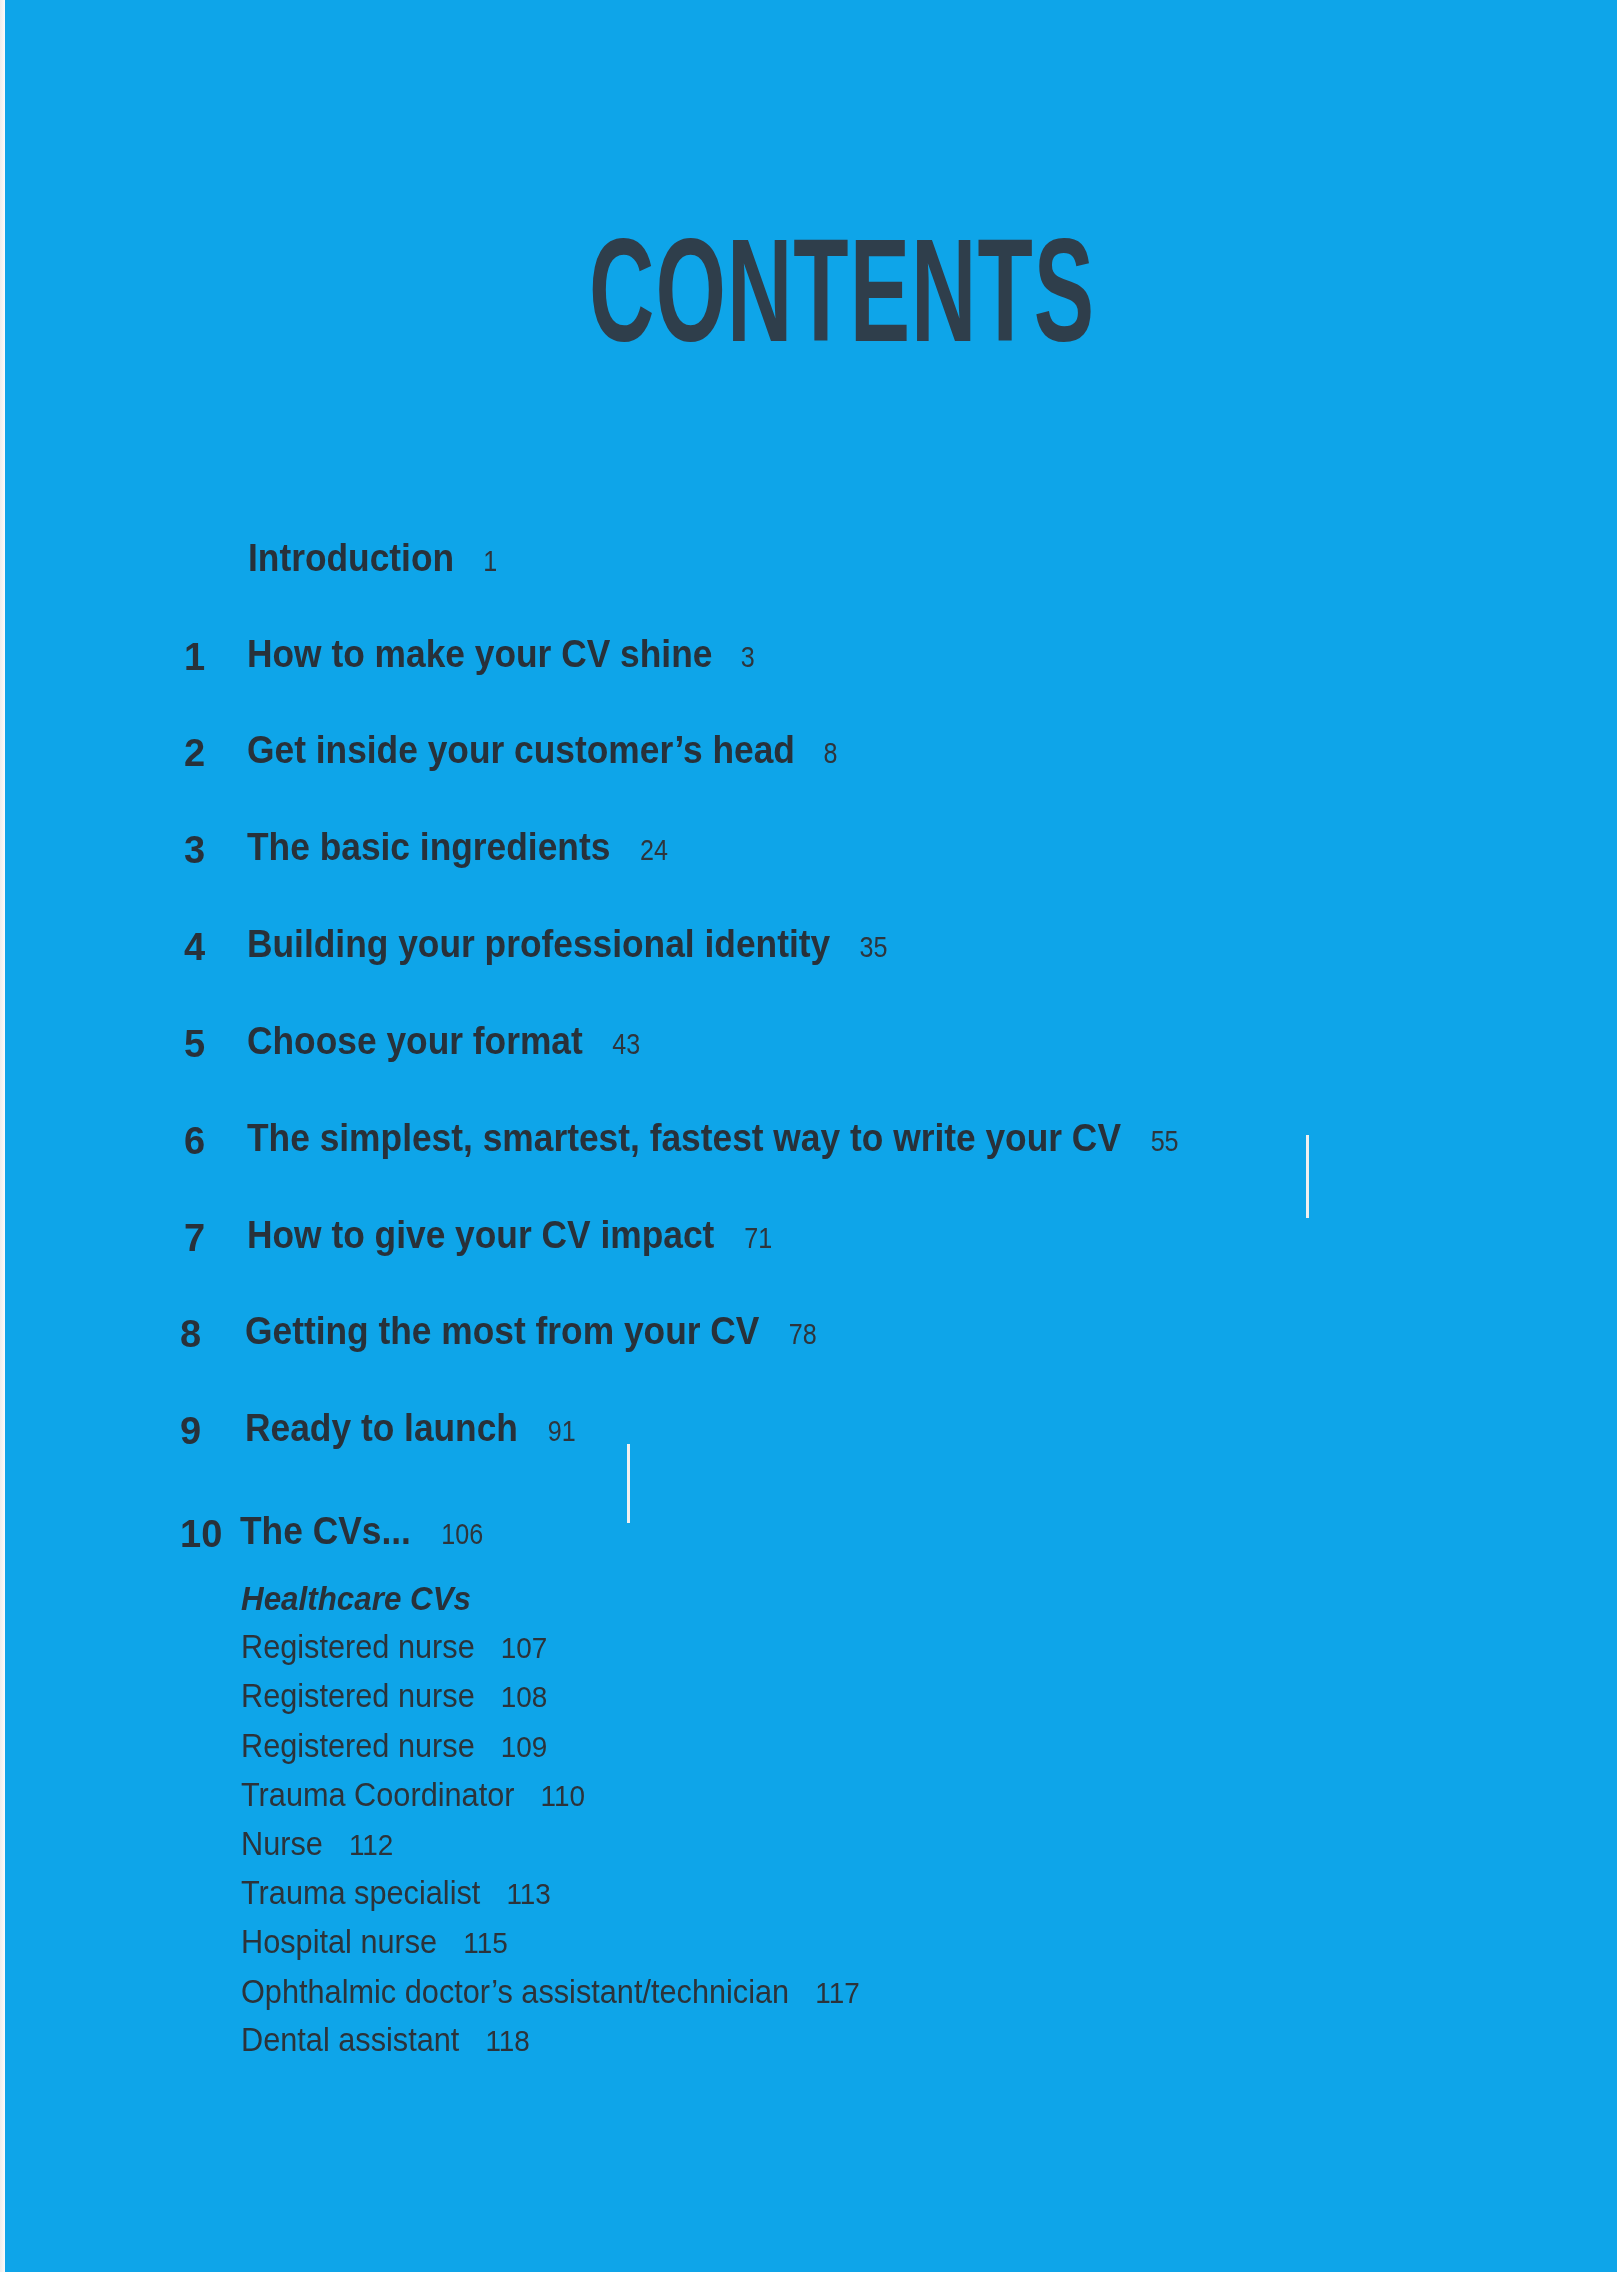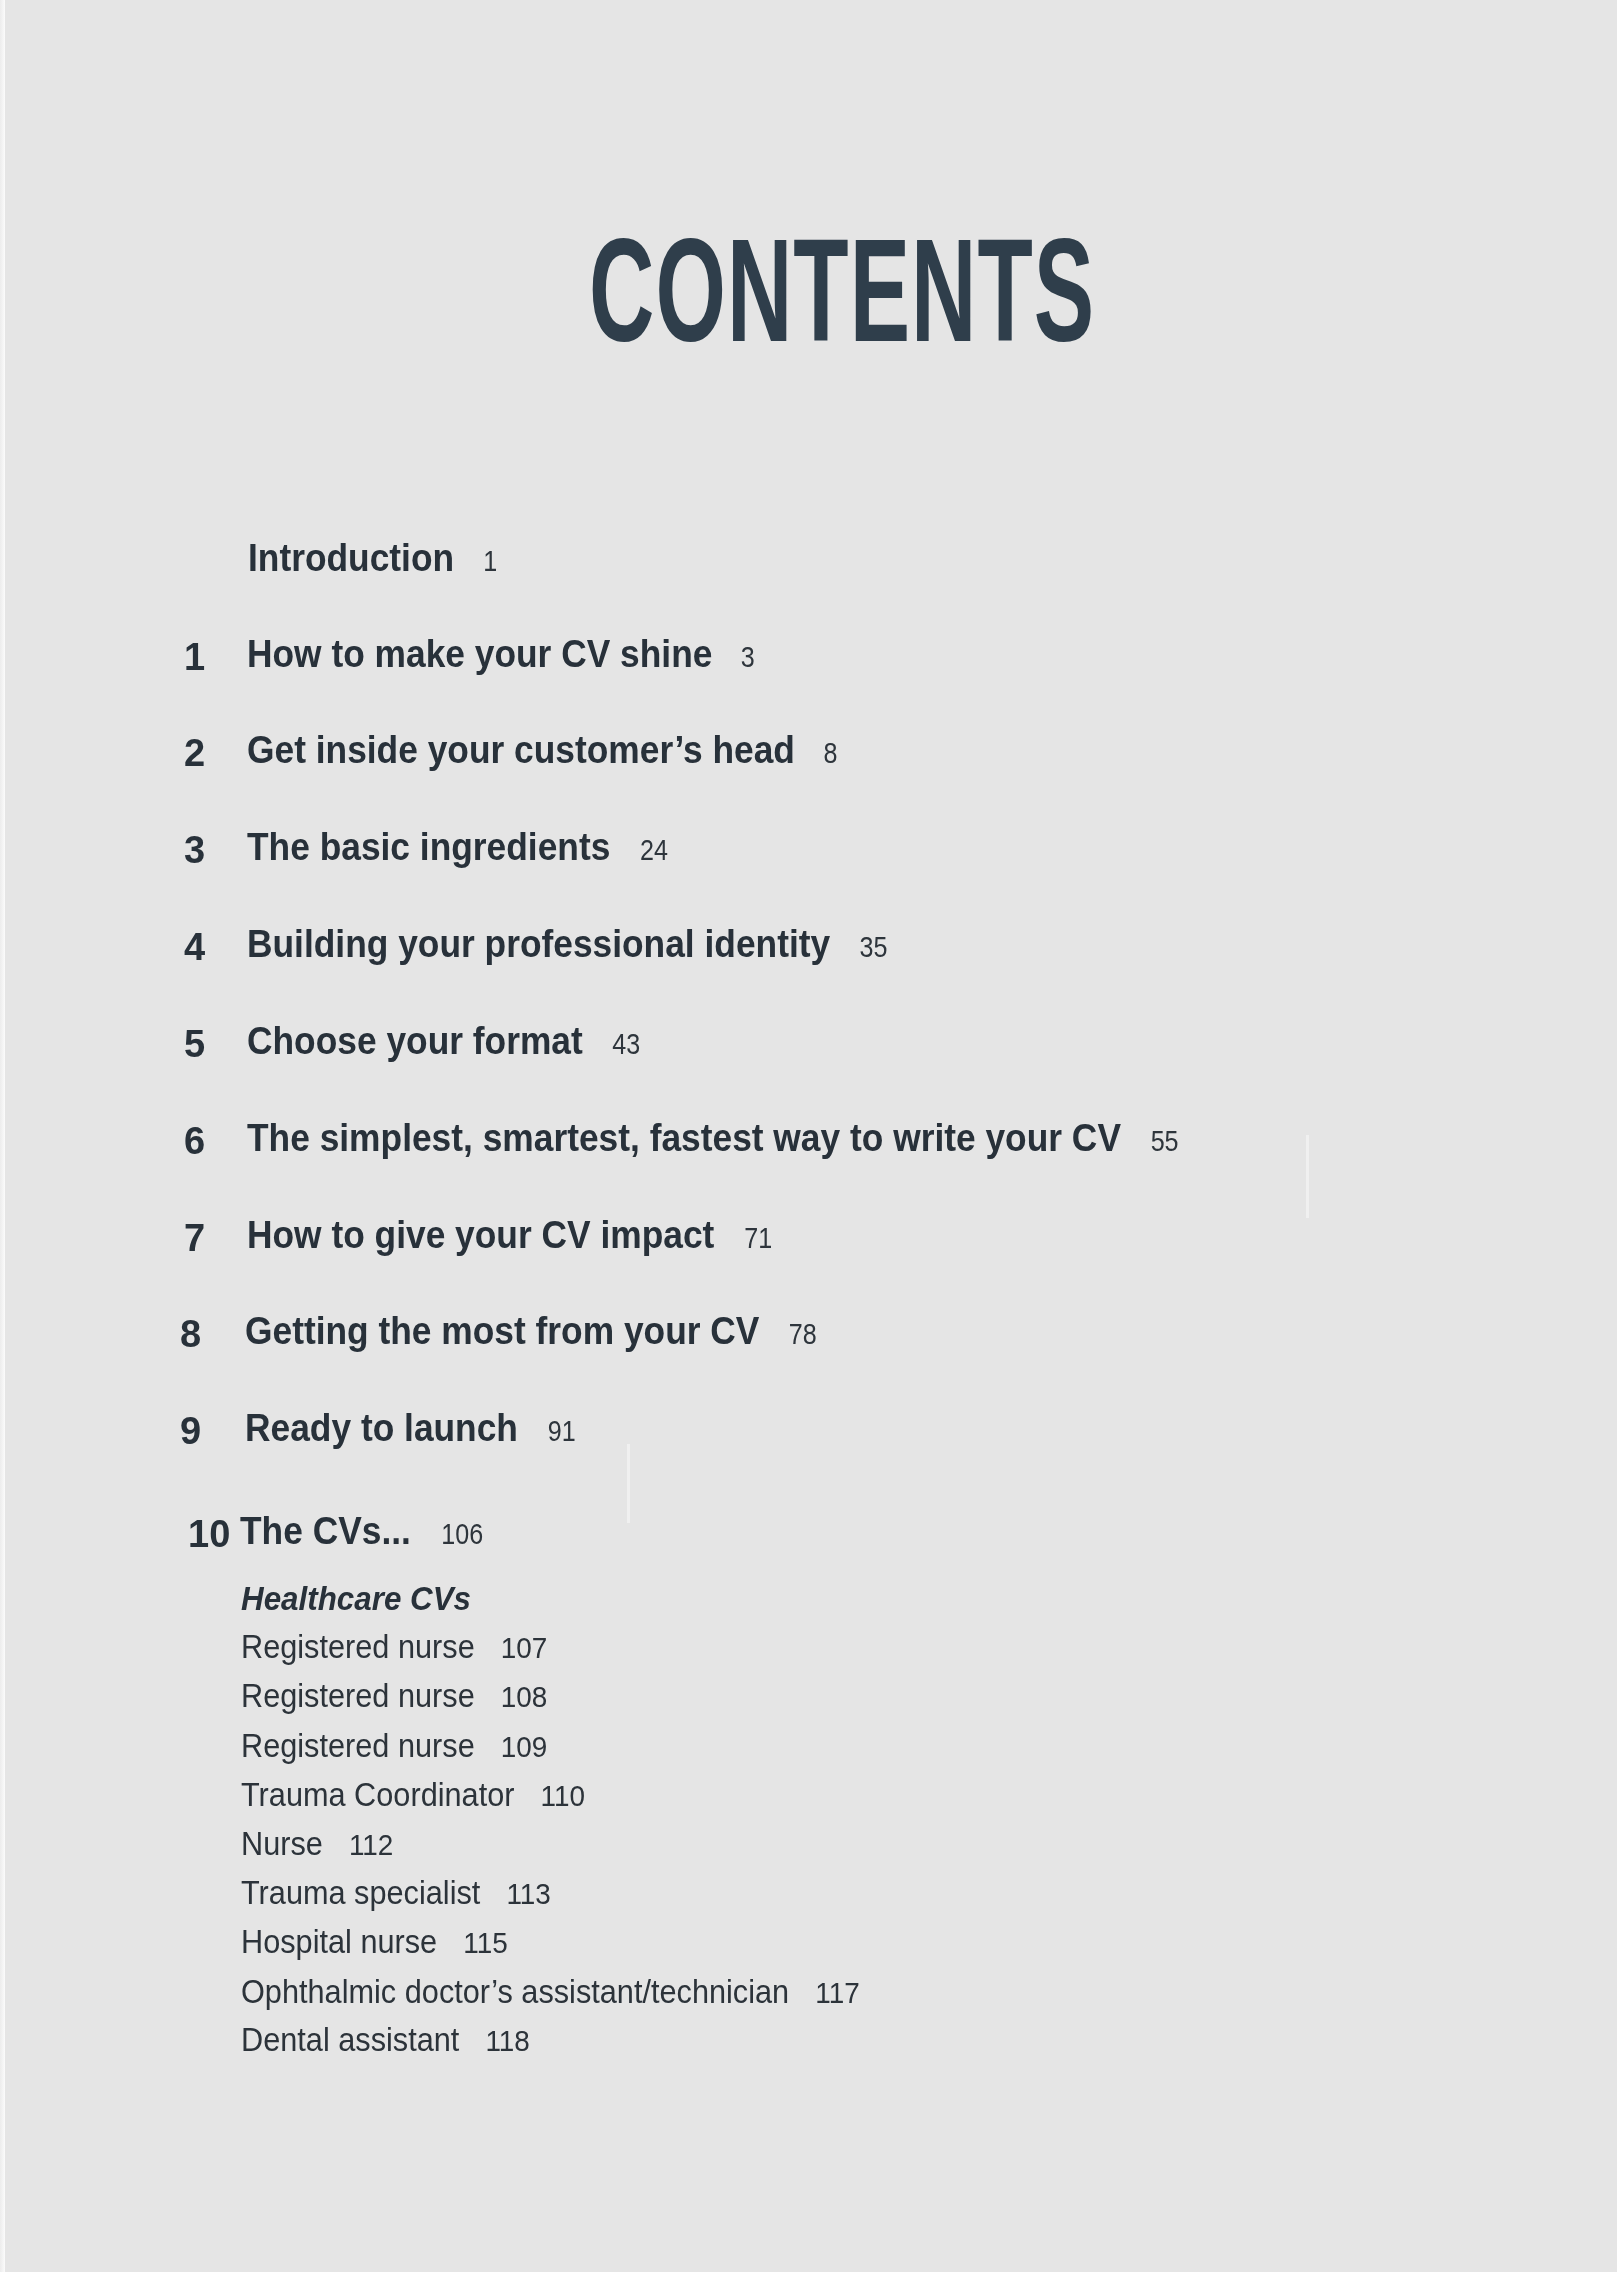--- a/index.html
+++ b/index.html
@@ -1,18 +1,18 @@
 <!DOCTYPE html>
 <html style="font-size:13.2px"><head>
 <meta charset="utf-8">
 <style>
   html, body { margin: 0; padding: 0; background: #ffffff; }
   body { width: 1618px; height: 2273px; position: relative; overflow: hidden;
          font-family: "Liberation Sans", sans-serif; color: #2a323a; }
-  .page { position: absolute; inset: 0; background: #e5e5e5; }
+  .page { position: absolute; inset: 0; background: #0ea5e9; }
   .scan-edge { position: absolute; left: 0; top: 0; width: 5px; height: 2273px;
                background: linear-gradient(to right, #ececec, #fbfbfb); }
   .scan-mark { position: absolute; width: 3.3px; background: #f0f0f0; }
   .title { position: absolute; left: 589px; top: 233px; width: 447px; height: 116px;
            font-family: "Liberation Sans", sans-serif; font-weight: 700;
            font-size: 146px; line-height: 116px; color: #2f3e4b; letter-spacing: 1.7px;
            transform: scaleX(0.62); transform-origin: left top; white-space: nowrap; }
   .ch-num { position: absolute; font-weight: 700; font-size: 38px; color: #28313a; }
   .ch-row { position: absolute; left: 0; height: 50px; width: 1518px; }
   .ch-row .ch-num { left: 184px; bottom: 0; line-height: 38px; }
@@ -114,21 +114,21 @@
 
   <div class="ch-row" style="top:1400px;">
     <span class="ch-num" style="left:180px;">9</span>
     <div class="ch-title-wrap" style="left:245px;">
       <span class="t">Ready to launch</span>
       <span class="p">91</span>
     </div>
   </div>
 
   <div class="ch-row" style="top:1503px;">
-    <span class="ch-num" style="left:180px;margin-left:8px;">10</span>
+    <span class="ch-num" style="left:180px;">10</span>
     <div class="ch-title-wrap" style="left:240px;">
       <span class="t">The CVs...</span>
       <span class="p">106</span>
     </div>
   </div>
 
   <div class="sec-head" style="top:1582px;">Healthcare CVs</div>
 
   <div class="sub-row" style="top:1630px;">
     <span class="t">Registered nurse</span>

